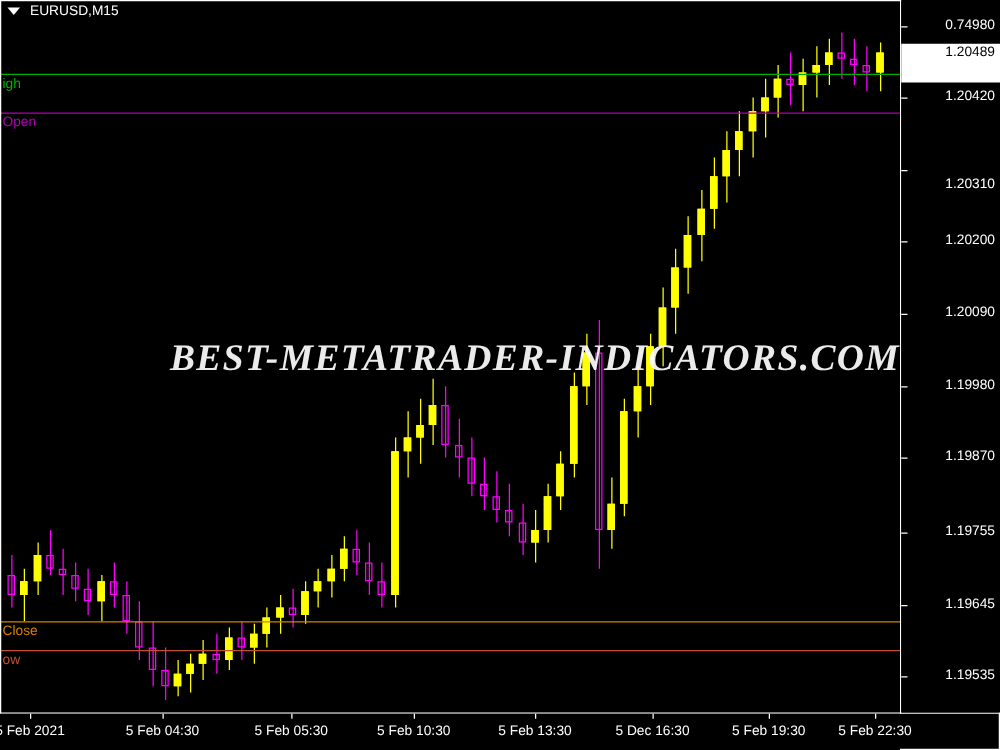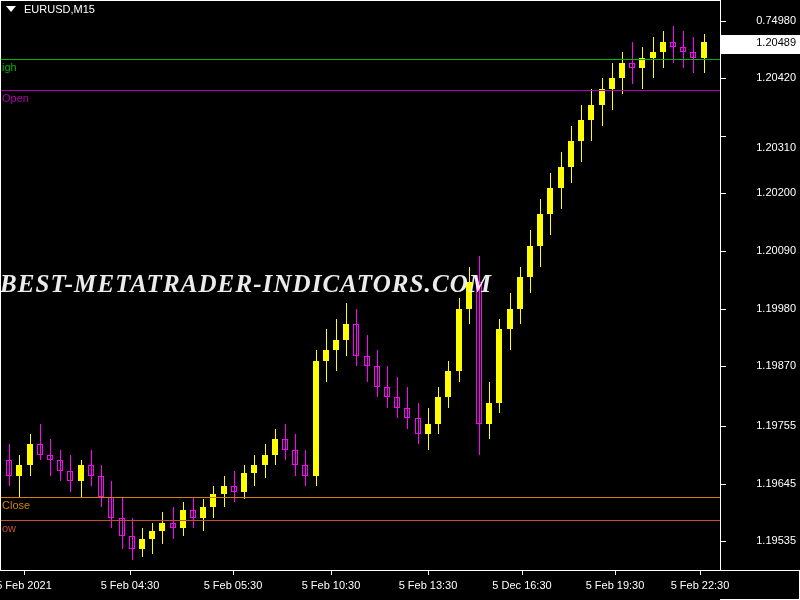--- a/index.html
+++ b/index.html
@@ -96,21 +96,21 @@
     position: absolute;
     left: 0px;
     width: 5px;
     height: 1px;
     background: #ffffff;
   }
   #current-price-box {
     position: absolute;
     left: 0px;
     width: 79px;
-    height: 19px;
+    height: 31px;
     background: #ffffff;
     color: #000000;
     font-size: 11px;
     line-height: 15px;
     text-align: right;
     box-sizing: border-box;
     padding-right: 4px;
   }
 
   
@@ -137,25 +137,25 @@
     height: 4px;
     background: #ffffff;
   }
 
   
   #watermark {
     position: absolute;
     left: 0;
     top: 270px;
     width: 720px;
-    text-align: left;
+    text-align: right;
     font-family: "Liberation Serif", serif;
     font-style: italic;
     font-weight: bold;
-    font-size: 25px;
+    font-size: 30px;
     letter-spacing: 1.1px;
     color: #ffffff;
     opacity: 0.92;
     z-index: 5;
     pointer-events: none;
   }
 
   
   .candle-wick {
     position: absolute;

